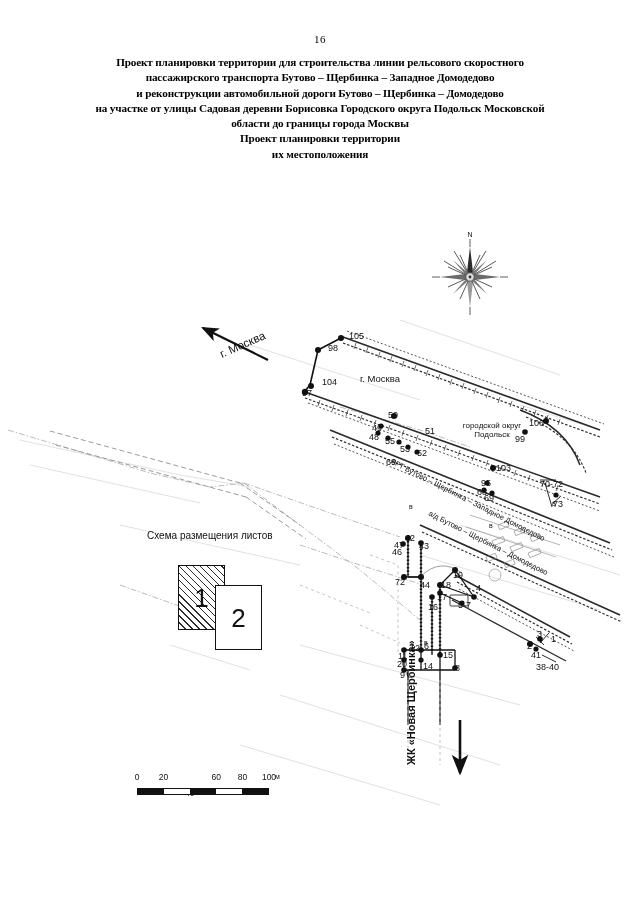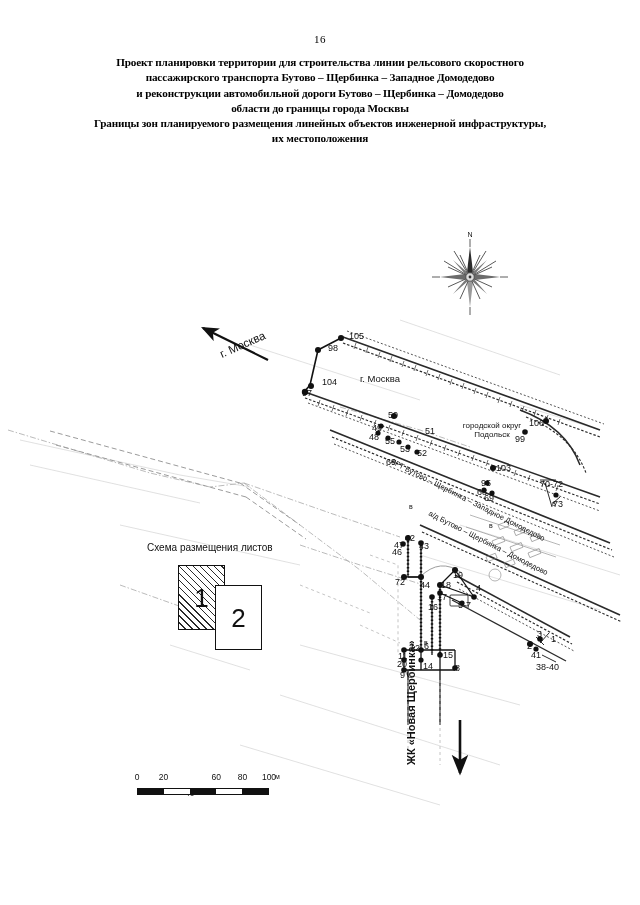--- a/index.html
+++ b/index.html
@@ -61,21 +61,21 @@
   .sheet-scheme {
     position: absolute;
     left: 140px;
     top: 530px;
     width: 190px;
     height: 110px;
   }
   .sheet-scheme-title {
     position: absolute;
     left: 7px;
-    top: 12px;
+    top: 0px;
     font-family: "Liberation Sans", sans-serif;
     font-size: 10px;
     white-space: nowrap;
     color: #101010;
   }
   .sheet-box {
     position: absolute;
     border: 1.3px solid #111;
     background: #fff;
     box-sizing: border-box;
@@ -166,22 +166,23 @@
 </style>
 </head>
 <body>
 
 <div class="page-number">16</div>
 
 <div class="title-block">
   <div class="title-line">Проект планировки территории для строительства линии рельсового скоростного</div>
   <div class="title-line">пассажирского транспорта Бутово – Щербинка – Западное Домодедово</div>
   <div class="title-line">и реконструкции автомобильной дороги Бутово – Щербинка – Домодедово</div>
+  <div class="title-line">на участке от улицы Садовая деревни Борисовка Городского округа Подольск Московской</div>
   <div class="title-line">области до границы города Москвы</div>
-  <div class="title-line">Границы зон планируемого размещения линейных объектов инженерной инфраструктуры,</div>
+  <div class="title-line">Проект планировки территории</div>
   <div class="title-line">их местоположения</div>
 </div>
 
 <div class="map-canvas">
 <svg width="640" height="590" viewBox="0 0 640 590" xmlns="http://www.w3.org/2000/svg">
   <defs>
     <marker id="arrowBlack" markerWidth="9" markerHeight="9" refX="7" refY="3.2" orient="auto" markerUnits="strokeWidth">
       <path d="M0,0 L8,3.2 L0,6.4 L2,3.2 z" fill="#111"></path>
     </marker>
   </defs>

